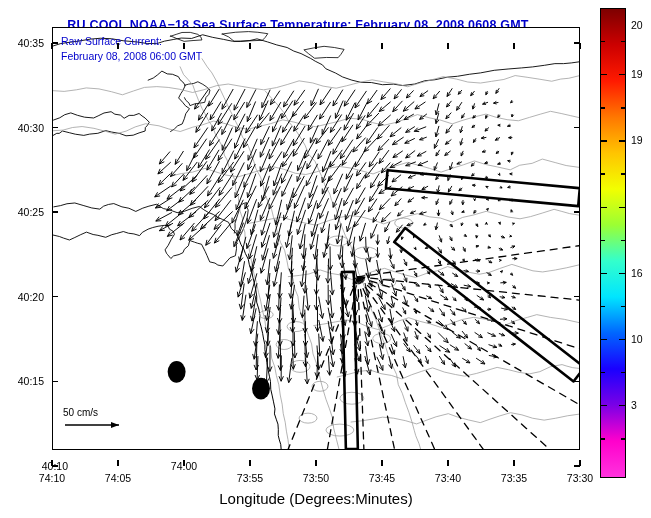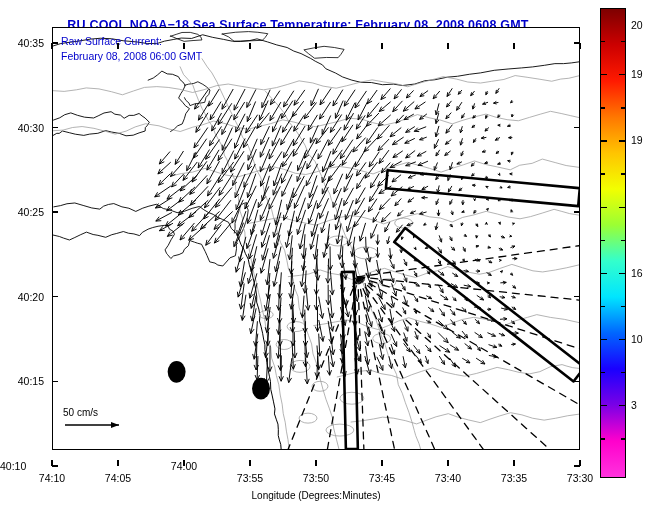--- a/index.html
+++ b/index.html
@@ -36,21 +36,21 @@
 
   
   .tick{position:absolute;background:#000;}
   .xtick{width:1.4px;height:6px;}
   .ytick{height:1.4px;width:6px;}
   .xlabel{position:absolute;font-size:10.5px;color:#000;transform:translateX(-50%);white-space:nowrap;}
   .ylabel{position:absolute;font-size:10.5px;color:#000;transform:translateY(-50%);text-align:right;white-space:nowrap;}
 
   .axis-title-x{
     position:absolute;left:52px;top:490px;width:528px;text-align:center;
-    font-size:10px;color:#000;
+    font-size:15px;color:#000;
   }
   .ywrap{position:absolute;left:-96px;top:135px;width:240px;height:20px;}
 
   
   .cbar{
     position:absolute;left:600px;top:8px;width:26px;height:470px;
     border:1.4px solid #000;box-sizing:border-box;
   }
   .cbar-grad{position:absolute;left:0;top:0;right:0;bottom:0;}
   .cbtick{position:absolute;background:#000;height:1.3px;}
@@ -732,21 +732,21 @@
       <div class="tick xtick" style="left: 447.28px; top: 43px;"></div>
       <div class="xlabel" style="left: 447.98px; top: 472px;">73:40</div>
       <div class="tick xtick" style="left: 513.277px; top: 460px;"></div>
       <div class="tick xtick" style="left: 513.277px; top: 43px;"></div>
       <div class="xlabel" style="left: 513.977px; top: 472px;">73:35</div>
       <div class="tick xtick" style="left: 579.274px; top: 460px;"></div>
       <div class="tick xtick" style="left: 579.274px; top: 43px;"></div>
       <div class="xlabel" style="left: 579.974px; top: 472px;">73:30</div>
       <div class="tick ytick" style="top: 465.3px; left: 52px;"></div>
       <div class="tick ytick" style="top: 465.3px; left: 574px;"></div>
-      <div class="ylabel" style="top: 466px; left: 0px; width: 24px;">40:10</div>
+      <div class="ylabel" style="top: 466px; left: 0px; width: 68px;">40:10</div>
       <div class="tick ytick" style="top: 380.686px; left: 52px;"></div>
       <div class="tick ytick" style="top: 380.686px; left: 574px;"></div>
       <div class="ylabel" style="top: 381.386px; left: 0px; width: 44px;">40:15</div>
       <div class="tick ytick" style="top: 296.073px; left: 52px;"></div>
       <div class="tick ytick" style="top: 296.073px; left: 574px;"></div>
       <div class="ylabel" style="top: 296.773px; left: 0px; width: 44px;">40:20</div>
       <div class="tick ytick" style="top: 211.459px; left: 52px;"></div>
       <div class="tick ytick" style="top: 211.459px; left: 574px;"></div>
       <div class="ylabel" style="top: 212.159px; left: 0px; width: 44px;">40:25</div>
       <div class="tick ytick" style="top: 126.846px; left: 52px;"></div>

